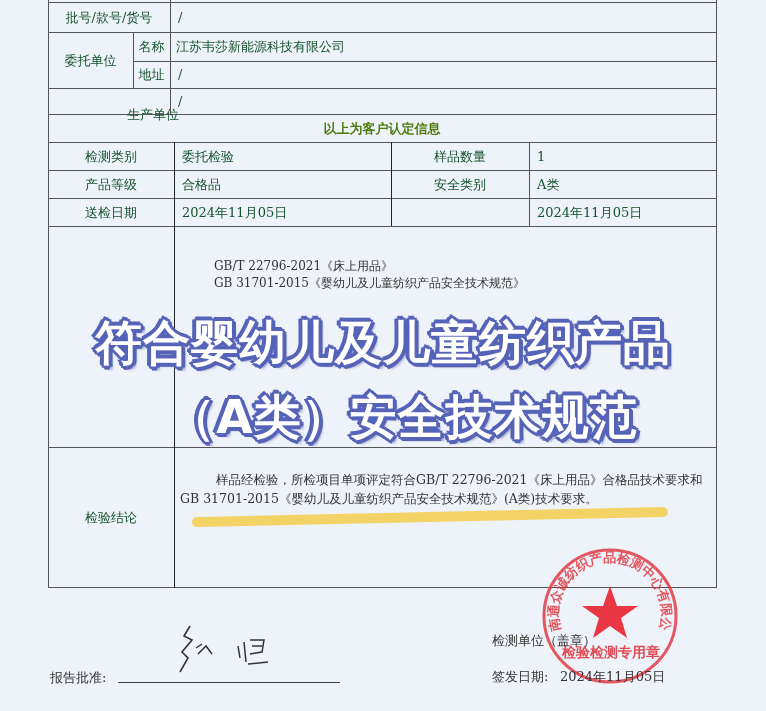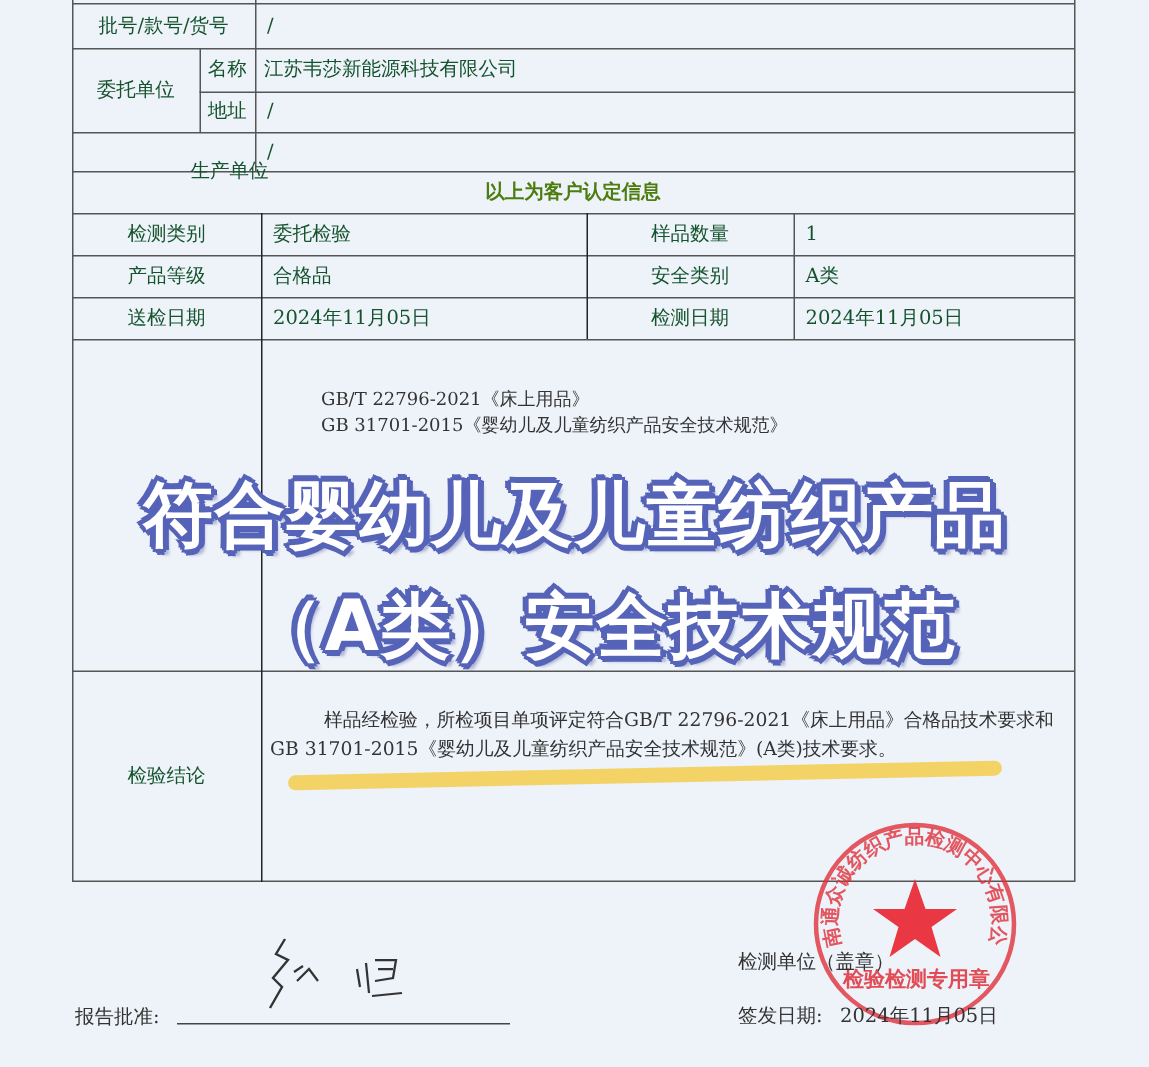--- a/index.html
+++ b/index.html
@@ -99,21 +99,20 @@
   <div class="cell center" style="left:391px; top:142px; width:138px; height:28px;">样品数量</div>
   <div class="cell left" style="left:529px; top:142px; width:187px; height:28px;">1</div>
 
   <div class="cell center" style="left:48px; top:170px; width:126px; height:28px;text-align:right;">产品等级</div>
   <div class="cell left" style="left:174px; top:170px; width:217px; height:28px;">合格品</div>
   <div class="cell center" style="left:391px; top:170px; width:138px; height:28px;">安全类别</div>
   <div class="cell center" style="left:48px; top:198px; width:126px; height:28px;">送检日期</div>
 
   <div class="cell left" style="left:529px; top:170px; width:187px; height:28px;">A类</div>
   <div class="cell left" style="left:174px; top:198px; width:217px; height:28px;">2024年11月05日</div>
-  <div class="cell center" style="left:391px; top:198px; width:138px; height:28px;">检测日期</div>
   <div class="cell left" style="left:529px; top:198px; width:187px; height:28px;">2024年11月05日</div>
 
   <div class="standards">
     <div>GB/T 22796-2021《床上用品》</div>
     <div>GB 31701-2015《婴幼儿及儿童纺织产品安全技术规范》</div>
   </div>
 
   <div class="cell center" style="left:48px; top:447px; width:126px; height:140px;">检验结论</div>
   <div class="conclusion-text">样品经检验，所检项目单项评定符合GB/T 22796-2021《床上用品》合格品技术要求和GB 31701-2015《婴幼儿及儿童纺织产品安全技术规范》(A类)技术要求。</div>
   <div class="highlight"></div>

